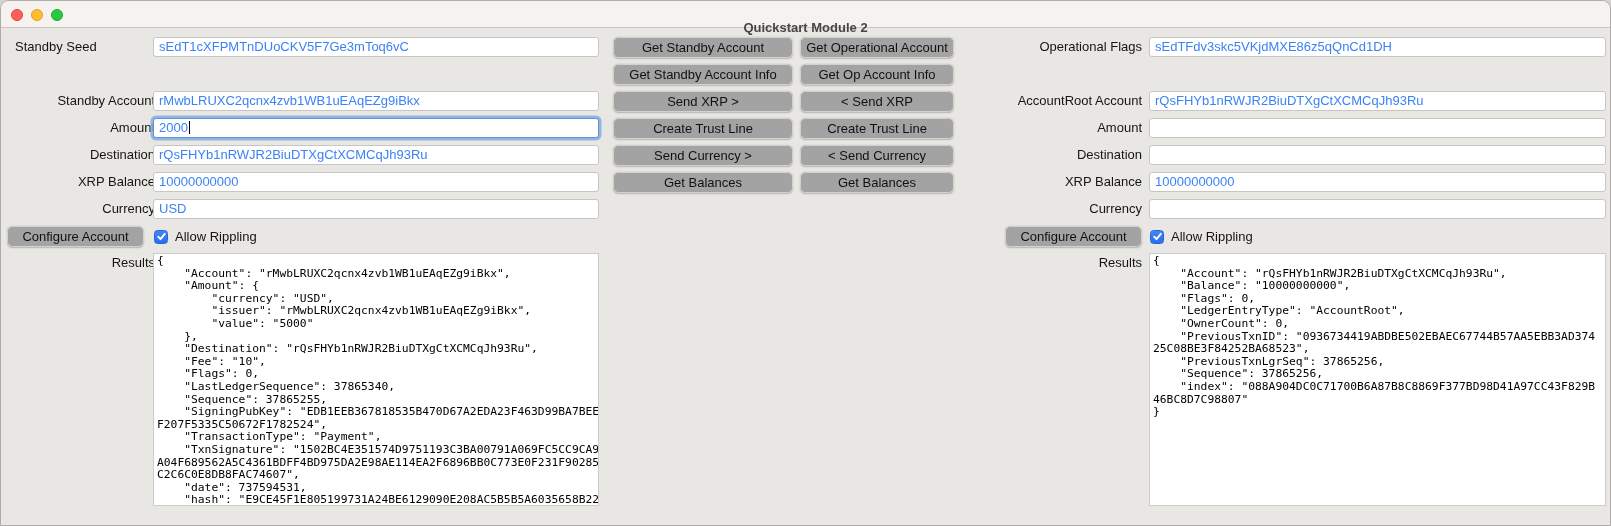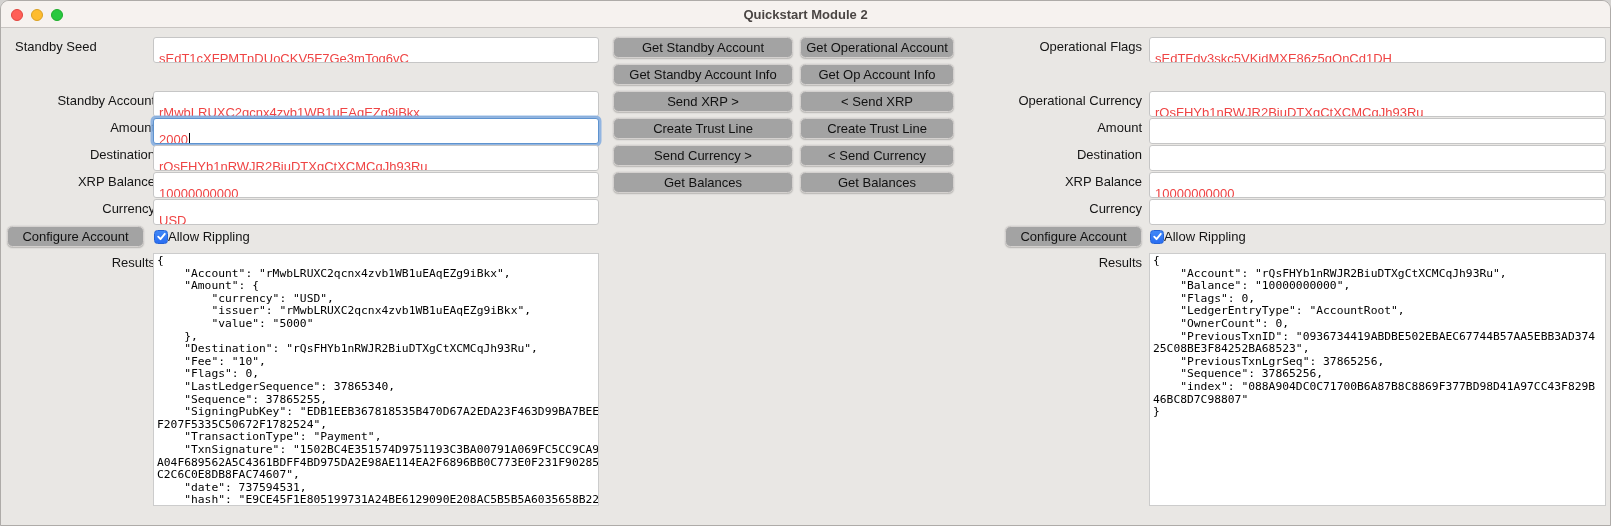--- a/index.html
+++ b/index.html
@@ -7,37 +7,37 @@
   .window{
     position:relative;width:1611px;height:526px;margin:0 auto;
     background:#e9e7e4;border:1px solid #aeaba8;border-radius:9px 9px 0 0;
     overflow:hidden;font-family:"Liberation Sans",sans-serif;
   }
   .titlebar{
     position:absolute;left:0;top:0;right:0;height:27px;
     background:#f6f2ef;border-bottom:1px solid #c9c5c2;
   }
   .title{
-    position:absolute;left:0;right:0;top:0;height:15px;line-height:27px;
+    position:absolute;left:0;right:0;top:13px;height:15px;line-height:27px;
     text-align:center;font-size:13px;font-weight:bold;color:#4a4543;
   }
   .traffic{position:absolute;top:7.5px;width:12px;height:12px;border-radius:50%;}
   .t-red{left:10px;background:#ff5f57;border:0.5px solid #e0443e;}
   .t-yellow{left:30px;background:#febc2e;border:0.5px solid #d9a022;}
   .t-green{left:50px;background:#28c840;border:0.5px solid #1dad2b;}
 
   .lbl{position:absolute;height:20px;line-height:20px;font-size:13px;color:#151515;white-space:nowrap;}
   .lbl.r{text-align:right;}
   .lab-left{left:6px;width:140px;margin-left:8px;}
   .lab-right{left:1001px;width:140px;}
 
   .inp{
     position:absolute;height:20px;background:#ffffff;
     border:1px solid #c6c6c6;border-radius:3px;
-    font-size:13px;line-height:18px;padding:12px 5px;color:#ef4444;
+    font-size:13px;line-height:18px;padding:0 5px;color:#3b82f6;
     white-space:nowrap;overflow:hidden;
   }
   .inp-left{left:152px;width:446px;}
   .inp-right{left:1148px;width:457px;}
   .inp.focused{
     border:1px solid #5e93cf;
     box-shadow:0 0 0 2.5px rgba(124,169,224,.8);
   }
   .caret{display:inline-block;width:1px;height:13px;background:#000;vertical-align:-2px;margin-left:1px;}
 
@@ -47,21 +47,21 @@
     box-shadow:0 0.5px 1.5px rgba(0,0,0,.22);
     font-size:13px;color:#111;text-align:center;line-height:19px;cursor:default;
     white-space:nowrap;overflow:hidden;
   }
   .btn-c1{left:612px;width:180px;}
   .btn-c2{left:799px;width:154px;}
 
   .r0{top:36px;} .r1{top:63px;} .r2{top:90px;} .r3{top:117px;}
   .r4{top:144px;} .r5{top:171px;} .r6{top:198px;} .r7{top:225px;}
 
-  .chkrow{position:absolute;top:225px;height:21px;display:flex;align-items:center;}
+  .chkrow{position:absolute;top:225px;height:21px;display:flex;align-items:center;gap:7px;}
   .chk-left{left:153px;} .chk-right{left:1149px;}
   .checkbox{
     width:14px;height:14px;border-radius:3.5px;
     background:linear-gradient(#3f87f7,#2a6ef2);
     border:0.5px solid #2563d6;display:flex;align-items:center;justify-content:center;
   }
   .chklbl{font-size:13px;color:#151515;}
 
   .results{
     position:absolute;top:252px;height:253px;background:#ffffff;
@@ -109,21 +109,21 @@
   <div class="btn btn-c1 r5">Get Balances</div>
 
   <div class="btn btn-c2 r0">Get Operational Account</div>
   <div class="btn btn-c2 r1">Get Op Account Info</div>
   <div class="btn btn-c2 r2">&lt; Send XRP</div>
   <div class="btn btn-c2 r3">Create Trust Line</div>
   <div class="btn btn-c2 r4">&lt; Send Currency</div>
   <div class="btn btn-c2 r5">Get Balances</div>
 
   <div class="lbl lab-right r r0">Operational Flags</div>
-  <div class="lbl lab-right r r2">Operational Currency</div>
+  <div class="lbl lab-right r r2">AccountRoot Account</div>
   <div class="lbl lab-right r r3">Amount</div>
   <div class="lbl lab-right r r4">Destination</div>
   <div class="lbl lab-right r r5">XRP Balance</div>
   <div class="lbl lab-right r r6">Currency</div>
   <div class="lbl lab-right r lbl-results">Results</div>
 
   <div class="inp inp-right r0">sEdTFdv3skc5VKjdMXE86z5qQnCd1DH</div>
   <div class="inp inp-right r2">rQsFHYb1nRWJR2BiuDTXgCtXCMCqJh93Ru</div>
   <div class="inp inp-right r3"></div>
   <div class="inp inp-right r4"></div>

